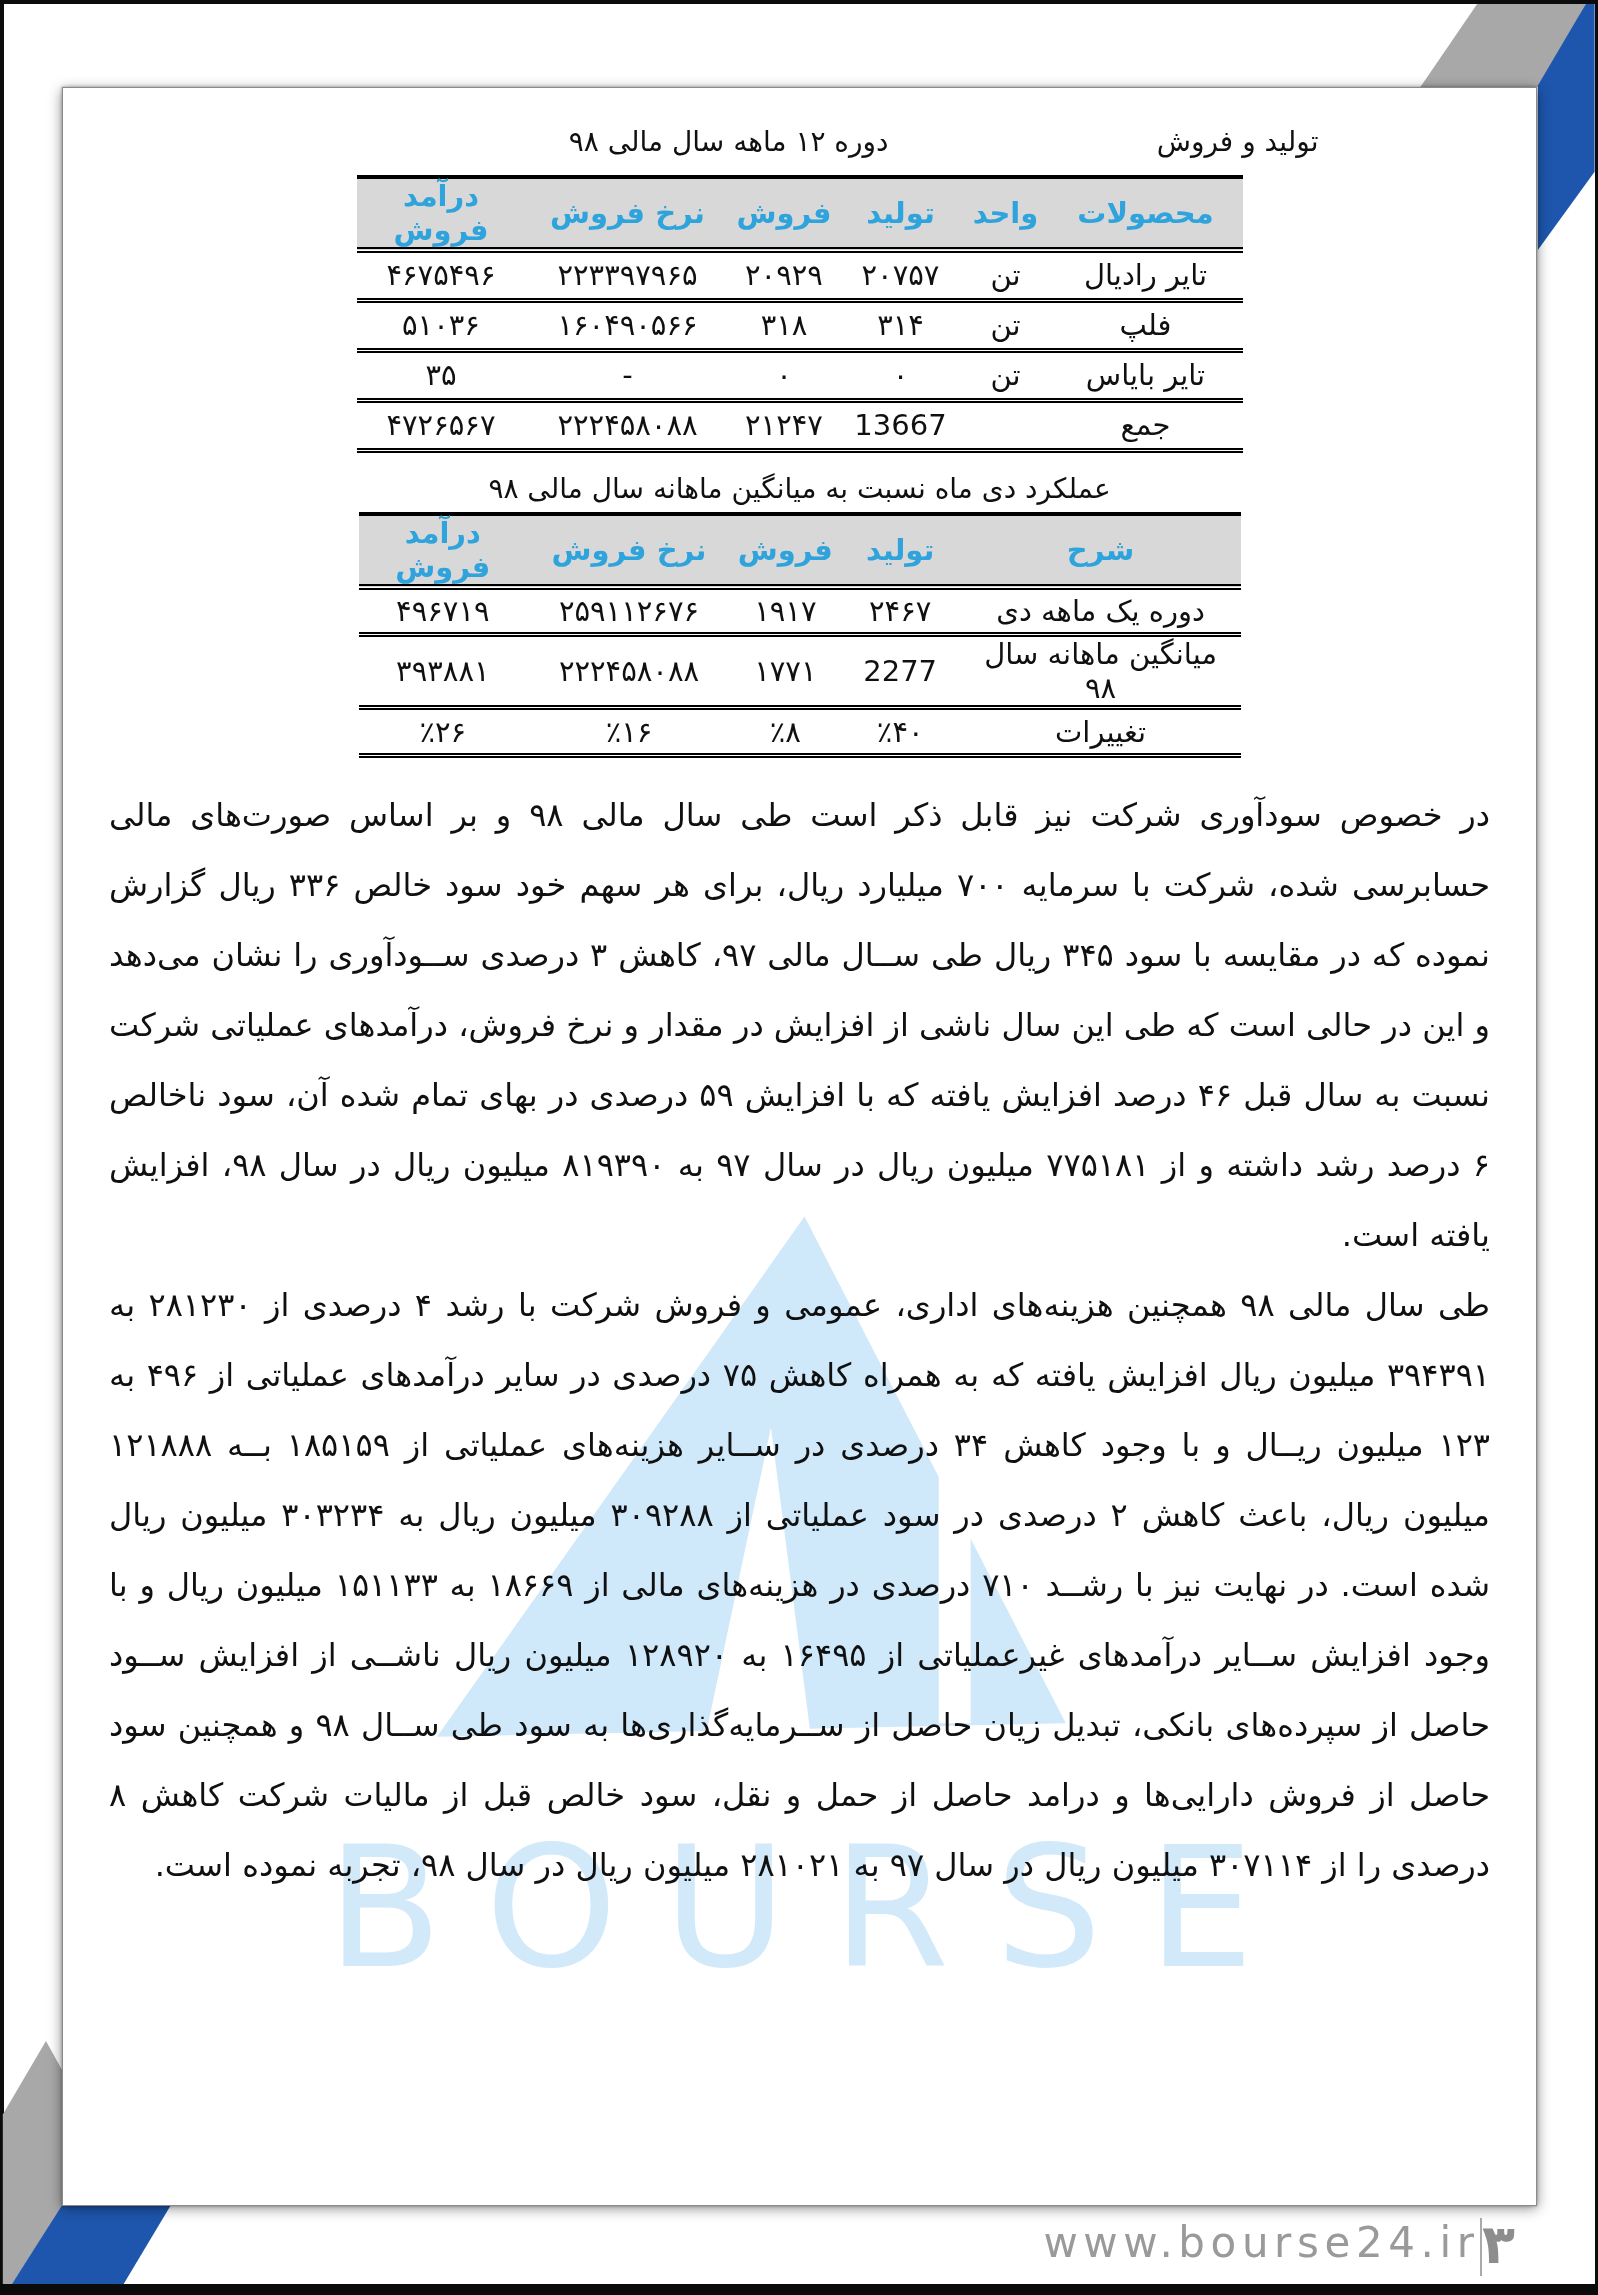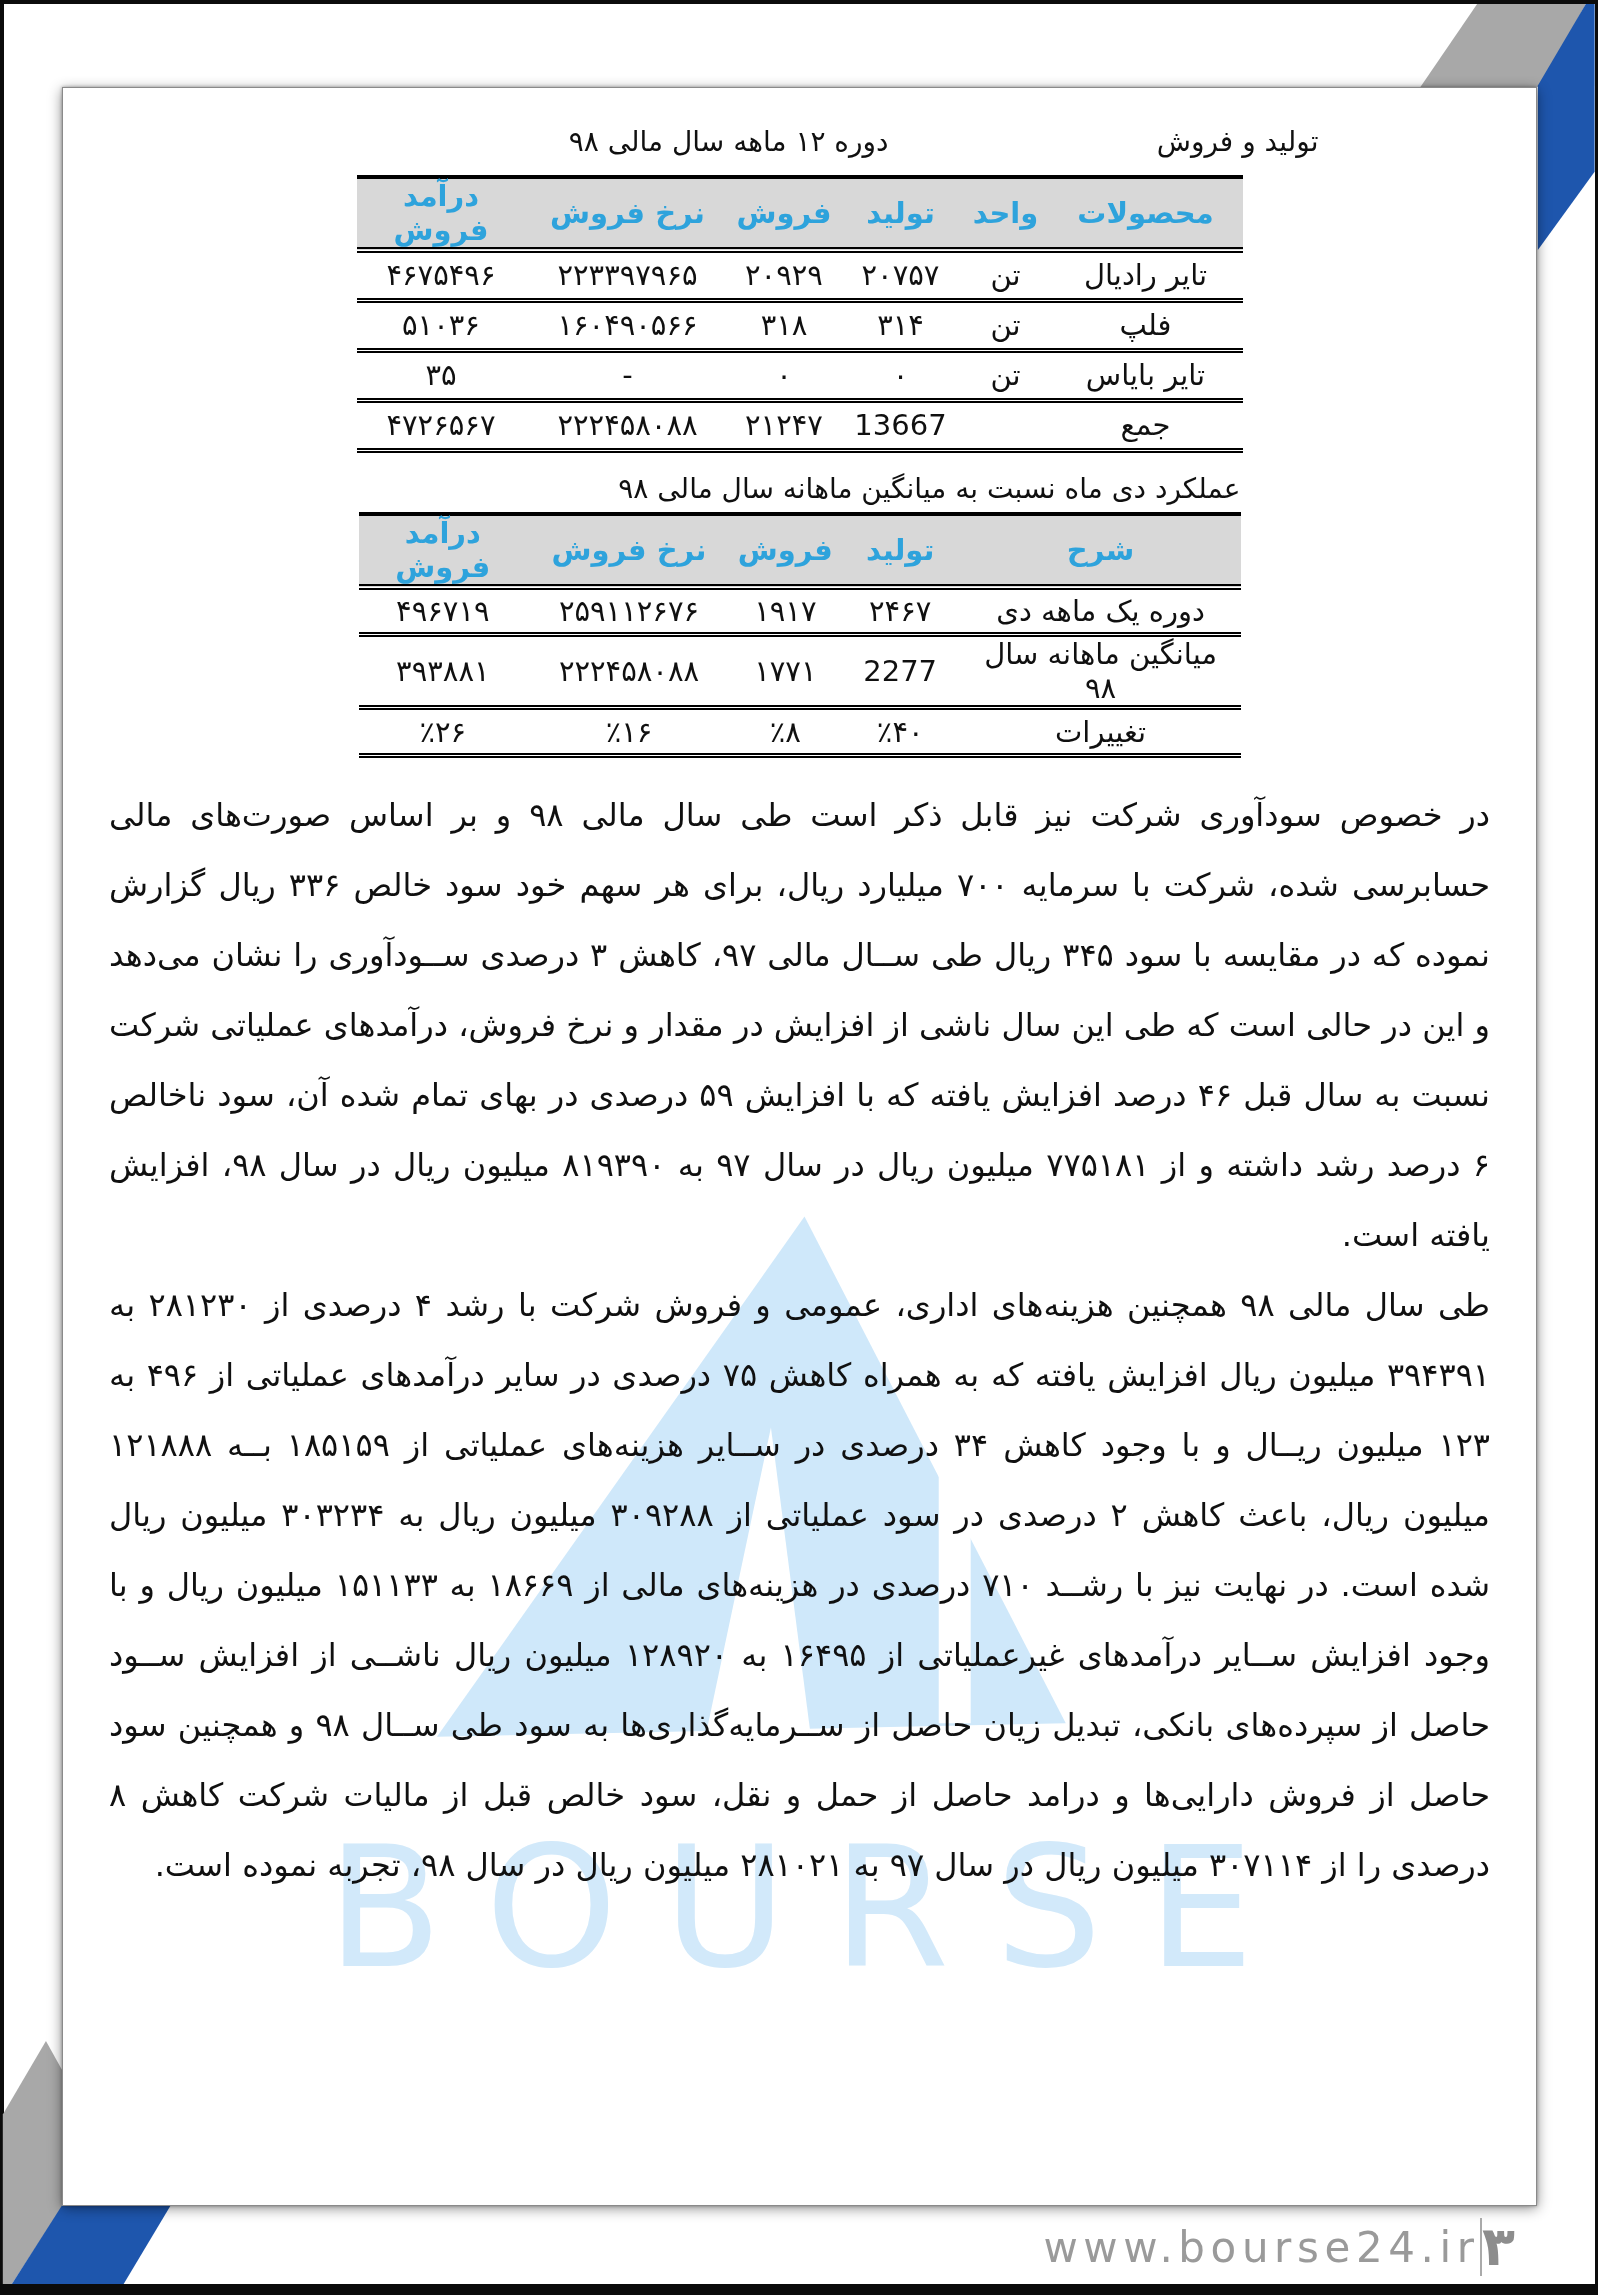--- a/index.html
+++ b/index.html
@@ -43,21 +43,21 @@
   .para.intro{margin-top:35px;text-indent:172px;}
   .para.p2{margin-top:24px;}
   .para.p3{margin-top:22.4px;}
   .para.p4{margin-top:0;}
   
   .tbl-block{margin-top:37px;}
   .tbl-block.second{margin-top:19px;}
   .tbl-title-row{position:relative;width:886px;margin:8px auto;height:42px;font-size:28px;}
   .tbl-title-row .t-left{position:absolute;left:16%;width:52%;text-align:center;direction:rtl;}
   .tbl-title-row .t-right{position:absolute;right:-76px;direction:rtl;}
-  .tbl-title-center{width:882px;margin:0 auto 0;height:40px;text-align:right;font-size:28px;direction:rtl;}
+  .tbl-title-center{width:882px;margin:0 auto 0;height:40px;text-align:center;font-size:28px;direction:rtl;}
   table.data{
     direction:rtl;
     border-collapse:collapse;
     margin:0 auto;
     border-top:4.8px solid #000;
     font-size:29px;
   }
   table.t1{width:886px;}
   table.t2{width:882px;}
   table.data thead tr{background:var(--head-bg,#d8d8d8);border-bottom:6.4px double #000;}
@@ -70,21 +70,21 @@
   table.data th, table.data td{
     text-align:center;vertical-align:middle;padding:0 4.8px;
     font-weight:500;
   }
   
   .footer{
     position:absolute;left:0;right:0;bottom:11.2px;height:77px;z-index:2;
   }
   .footer-inner{
     position:absolute;right:84px;top:11.2px;
-    display:flex;align-items:center;
+    display:flex;
   }
   .footer-url{
     font-size:42px;letter-spacing:5.6px;color:#9a9a9a;text-decoration:none;
   }
   .footer-sep{width:2.4px;height:58px;background:#aaaaaa;}
   .footer-page{font-size:54px;font-weight:700;color:#8d8d8d;line-height:1;}
   .bottom-bar{position:absolute;left:0;right:0;bottom:0;height:11.2px;background:#0b0b0b;z-index:3;}
 </style>
 </head>
 <body>

